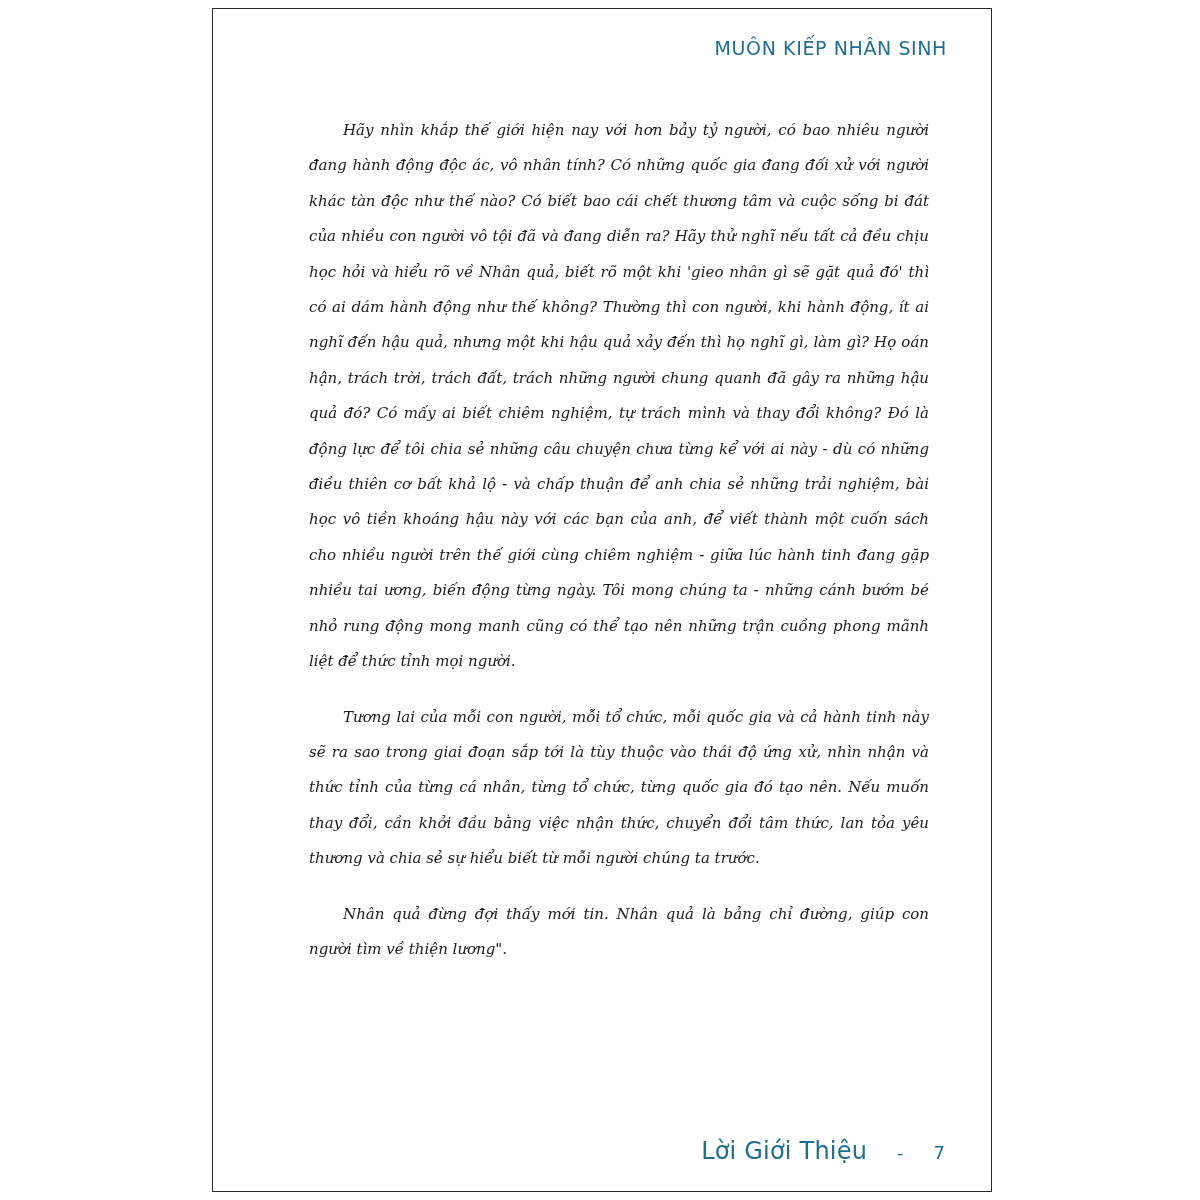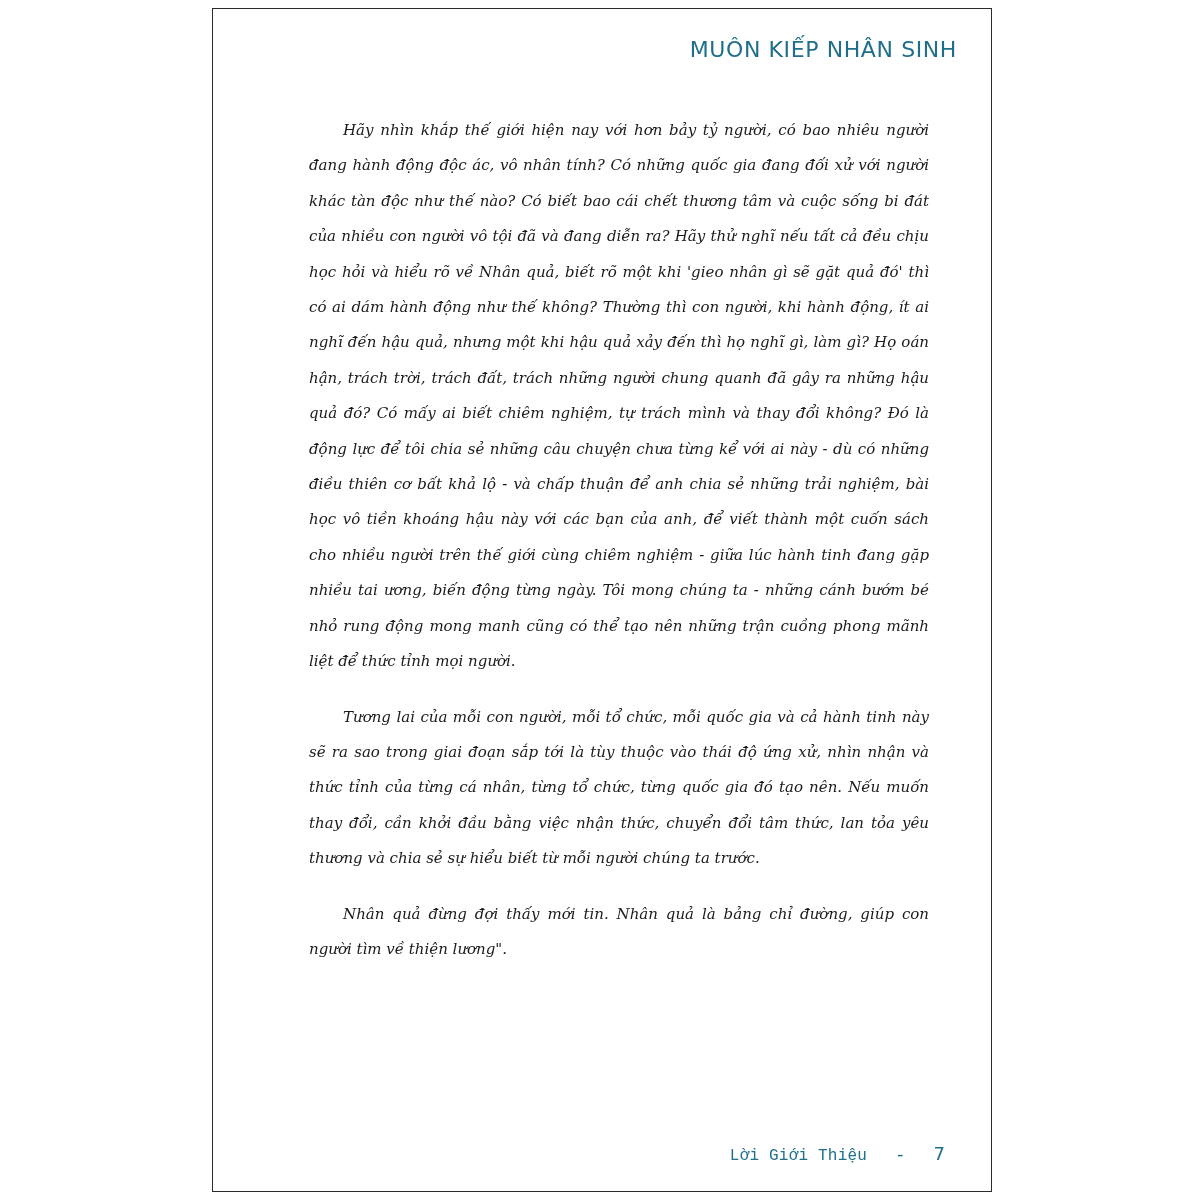--- a/index.html
+++ b/index.html
@@ -19,24 +19,24 @@
     top: 8px;
     width: 780px;
     height: 1184px;
     background: #ffffff;
     border: 1px solid #2b2b2b;
     box-sizing: border-box;
     overflow: hidden;
   }
   .running-head {
     position: absolute;
-    right: 34px;
+    right: 44px;
     top: 28px;
     font-family: "DejaVu Sans", sans-serif;
-    font-size: 22px;
+    font-size: 19px;
     letter-spacing: 0.6px;
     color: #1f6f8b;
     font-weight: 500;
     white-space: nowrap;
   }
   .body-area {
     position: absolute;
     left: 96px;
     top: 104px;
     width: 620px;
@@ -60,23 +60,22 @@
     position: absolute;
     right: 46px;
     bottom: 26px;
     display: flex;
     align-items: baseline;
     gap: 30px;
     font-family: "DejaVu Sans", sans-serif;
     color: #1f6f8b;
   }
   .footer-label {
-    font-size: 16px;
+    font-size: 24px;
     letter-spacing: 0.2px;
-    font-family: Liberation Mono, monospace;
   }
   .footer-dash {
     font-size: 18px;
   }
   .footer-page {
     font-size: 18px;
   }
 </style>
 </head>
 <body>

